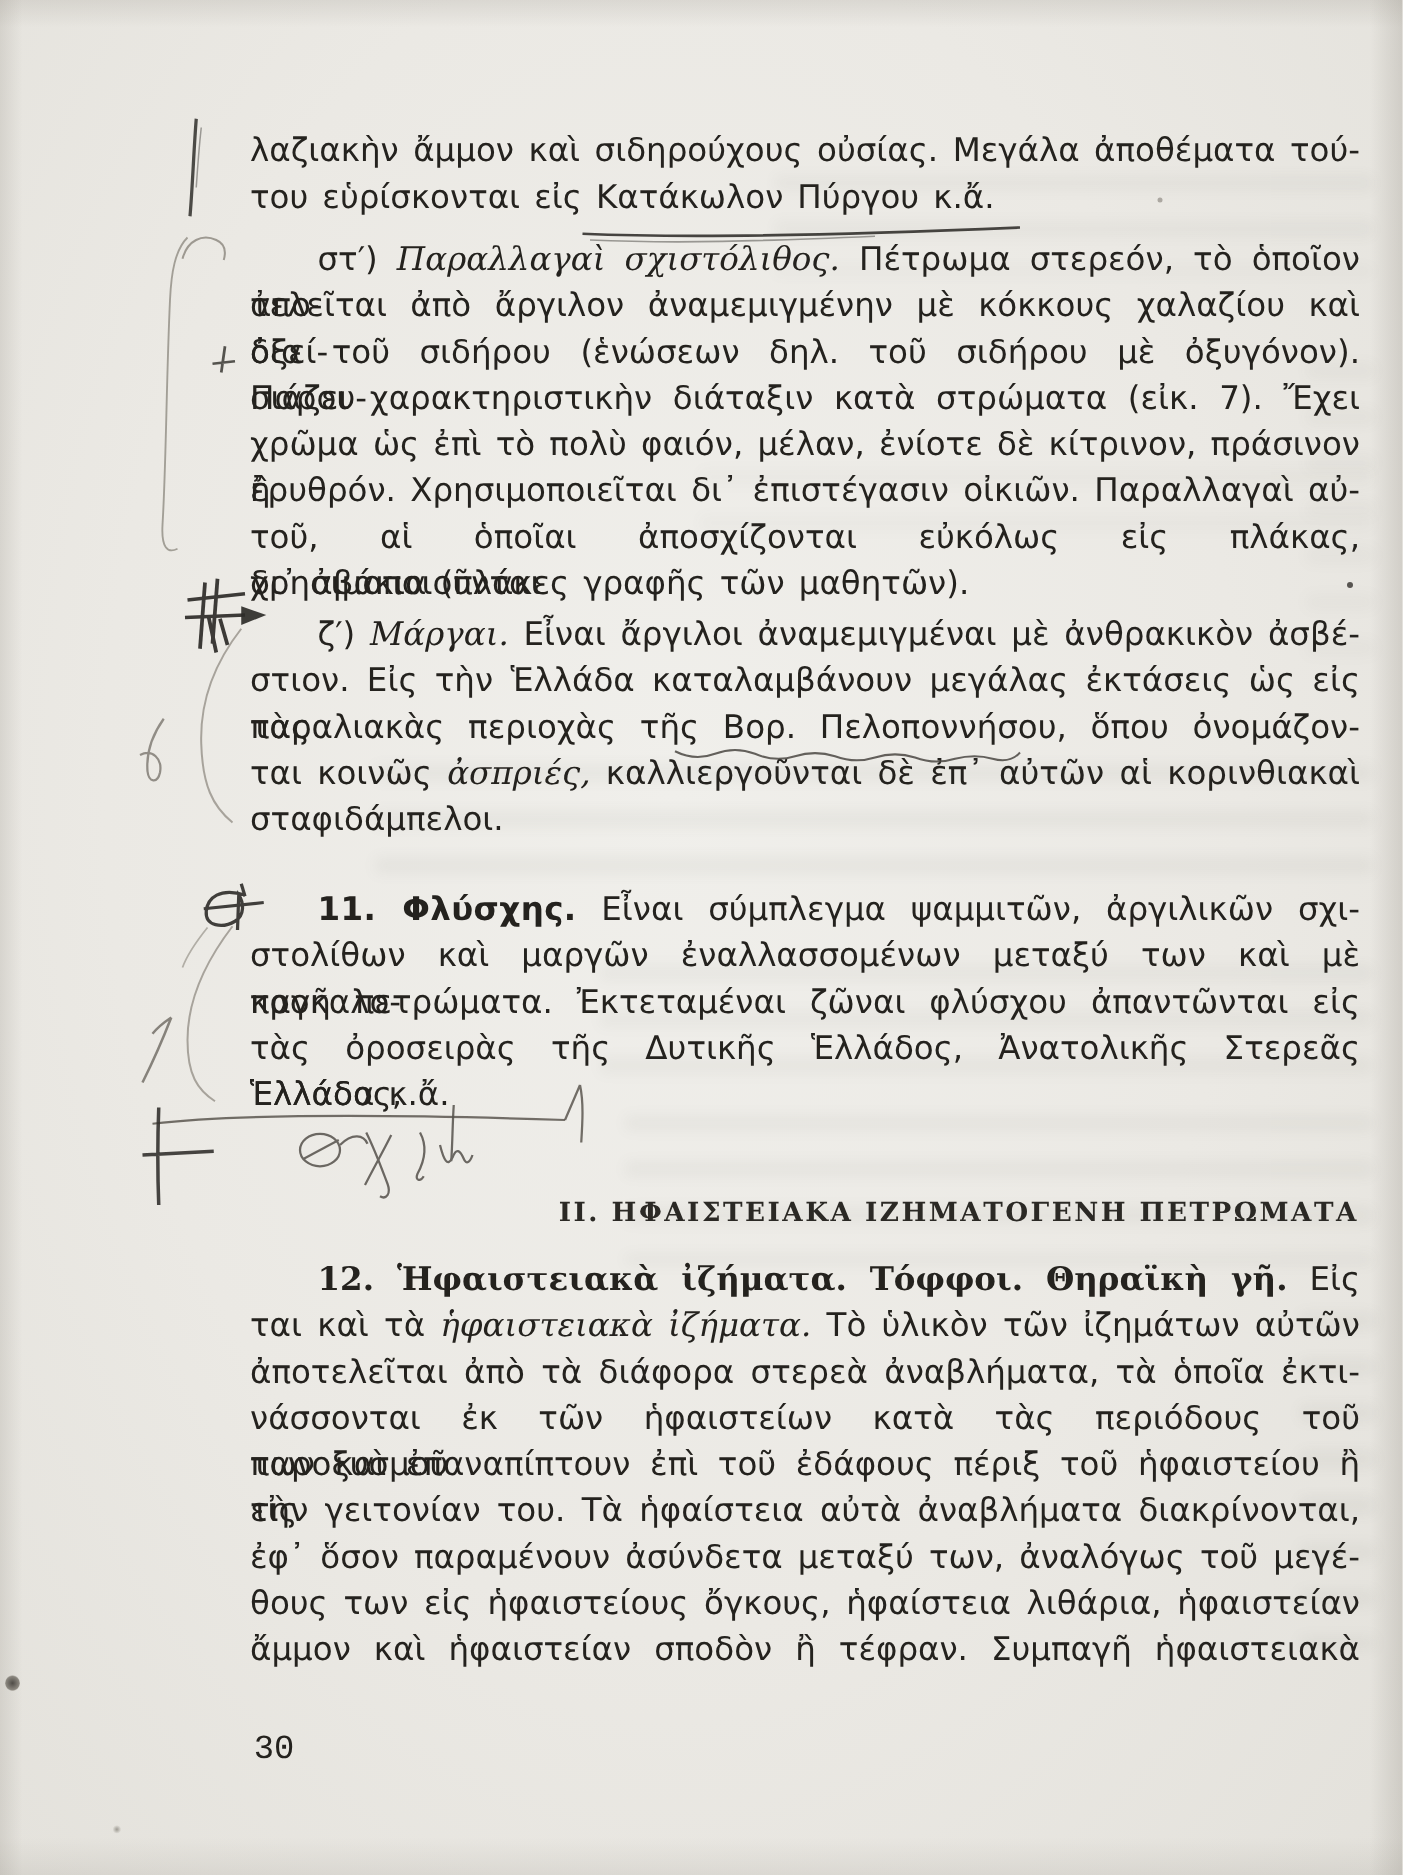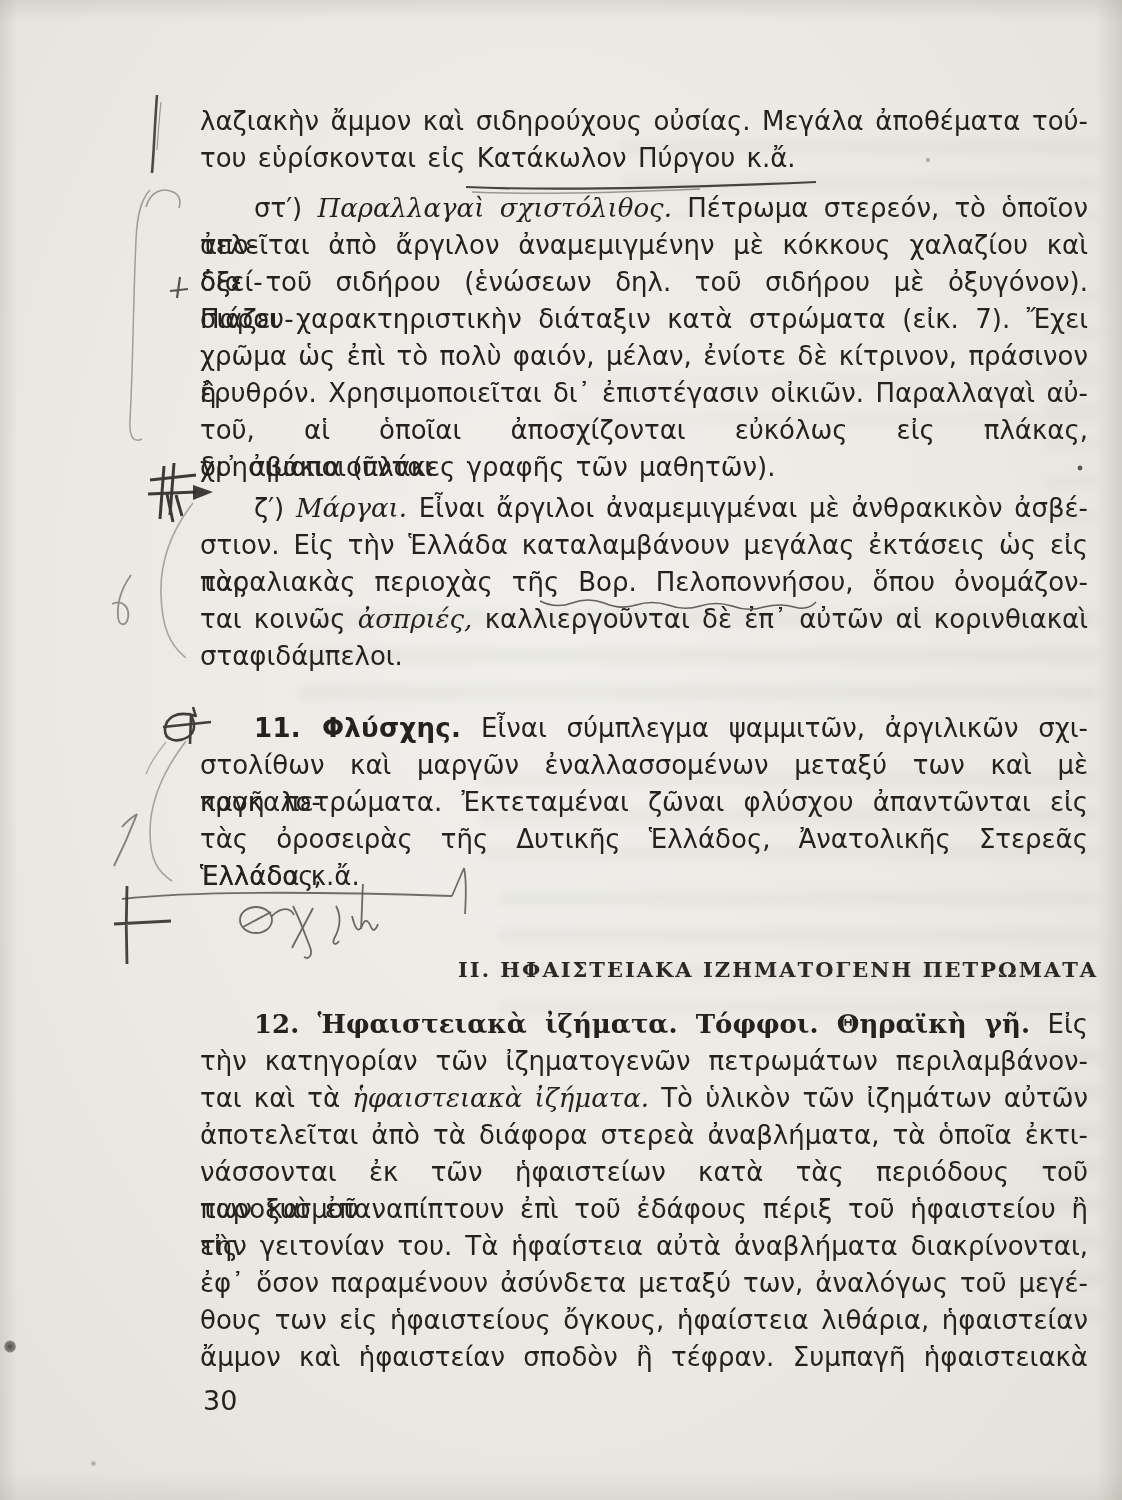--- a/index.html
+++ b/index.html
@@ -33,27 +33,27 @@
     height:37px;line-height:37px;font-size:26px;
     text-align:justify;word-spacing:3px;white-space:normal;
   }
   .line.just{text-align-last:justify;}
   .line.ind{text-indent:54px;}
   .s-n{}
   .s-i{font-family:"DejaVu Serif",serif;font-style:italic;}
   .s-b{font-weight:bold;letter-spacing:.3px;}
   .s-bs{font-family:"DejaVu Serif",serif;font-weight:bold;}
   .section-heading{
-    position:absolute;left:458px;top:957px;white-space:nowrap;
+    position:absolute;left:447px;top:957px;white-space:nowrap;
     font-family:"DejaVu Serif",serif;font-weight:bold;
     font-size:21px;letter-spacing:2px;color:#2b2925;
   }
   .page-number{
     position:absolute;left:203px;top:1385px;
-    font-size:27px;color:#24221e;
+    font-size:27px;color:#24221e;font-family:Liberation Mono, monospace;
   }
   .marks{position:absolute;left:0;top:0;pointer-events:none;}
   .speck{position:absolute;border-radius:50%;}
 </style>
 </head>
 <body>
 
 <div class="page">
 
   <div class="bleed" style="left:620px;top:140px;width:478px;height:80px;"></div>
@@ -88,21 +88,20 @@
       </div>
       <div class="para" style="top: 710px;">
         <div class="line just ind"><span class="s-b">11. Φλύσχης.</span><span class="s-n"> Εἶναι σύμπλεγμα ψαμμιτῶν, ἀργιλικῶν σχι-</span></div>
         <div class="line just"><span class="s-n">στολίθων καὶ μαργῶν ἐναλλασσομένων μεταξύ των καὶ μὲ κροκαλο-</span></div>
         <div class="line just"><span class="s-n">παγῆ πετρώματα. Ἐκτεταμέναι ζῶναι φλύσχου ἀπαντῶνται εἰς</span></div>
         <div class="line just"><span class="s-n">τὰς ὀροσειρὰς τῆς Δυτικῆς Ἑλλάδος, Ἀνατολικῆς Στερεᾶς Ἑλλάδος,</span></div>
         <div class="line"><span class="s-n">Ἑλλάδα κ.ἄ.</span></div>
       </div>
       <div class="para" style="top: 1006px;">
         <div class="line just ind"><span class="s-bs">12. Ἡφαιστειακὰ ἰζήματα. Τόφφοι. Θηραϊκὴ γῆ.</span><span class="s-n"> Εἰς</span></div>
-        <div class="line just"><span class="s-n">τὴν κατηγορίαν τῶν ἰζηματογενῶν πετρωμάτων περιλαμβάνον-</span></div>
         <div class="line just"><span class="s-n">ται καὶ τὰ </span><span class="s-i">ἡφαιστειακὰ ἰζήματα.</span><span class="s-n"> Τὸ ὑλικὸν τῶν ἰζημάτων αὐτῶν</span></div>
         <div class="line just"><span class="s-n">ἀποτελεῖται ἀπὸ τὰ διάφορα στερεὰ ἀναβλήματα, τὰ ὁποῖα ἐκτι-</span></div>
         <div class="line just"><span class="s-n">νάσσονται ἐκ τῶν ἡφαιστείων κατὰ τὰς περιόδους τοῦ παροξυσμοῦ</span></div>
         <div class="line just"><span class="s-n">των καὶ ἐπαναπίπτουν ἐπὶ τοῦ ἐδάφους πέριξ τοῦ ἡφαιστείου ἢ εἰς</span></div>
         <div class="line just"><span class="s-n">τὴν γειτονίαν του. Τὰ ἡφαίστεια αὐτὰ ἀναβλήματα διακρίνονται,</span></div>
         <div class="line just"><span class="s-n">ἐφ᾽ ὅσον παραμένουν ἀσύνδετα μεταξύ των, ἀναλόγως τοῦ μεγέ-</span></div>
         <div class="line just"><span class="s-n">θους των εἰς ἡφαιστείους ὄγκους, ἡφαίστεια λιθάρια, ἡφαιστείαν</span></div>
         <div class="line just"><span class="s-n">ἄμμον καὶ ἡφαιστείαν σποδὸν ἢ τέφραν. Συμπαγῆ ἡφαιστειακὰ</span></div>
       </div>
     </div>

